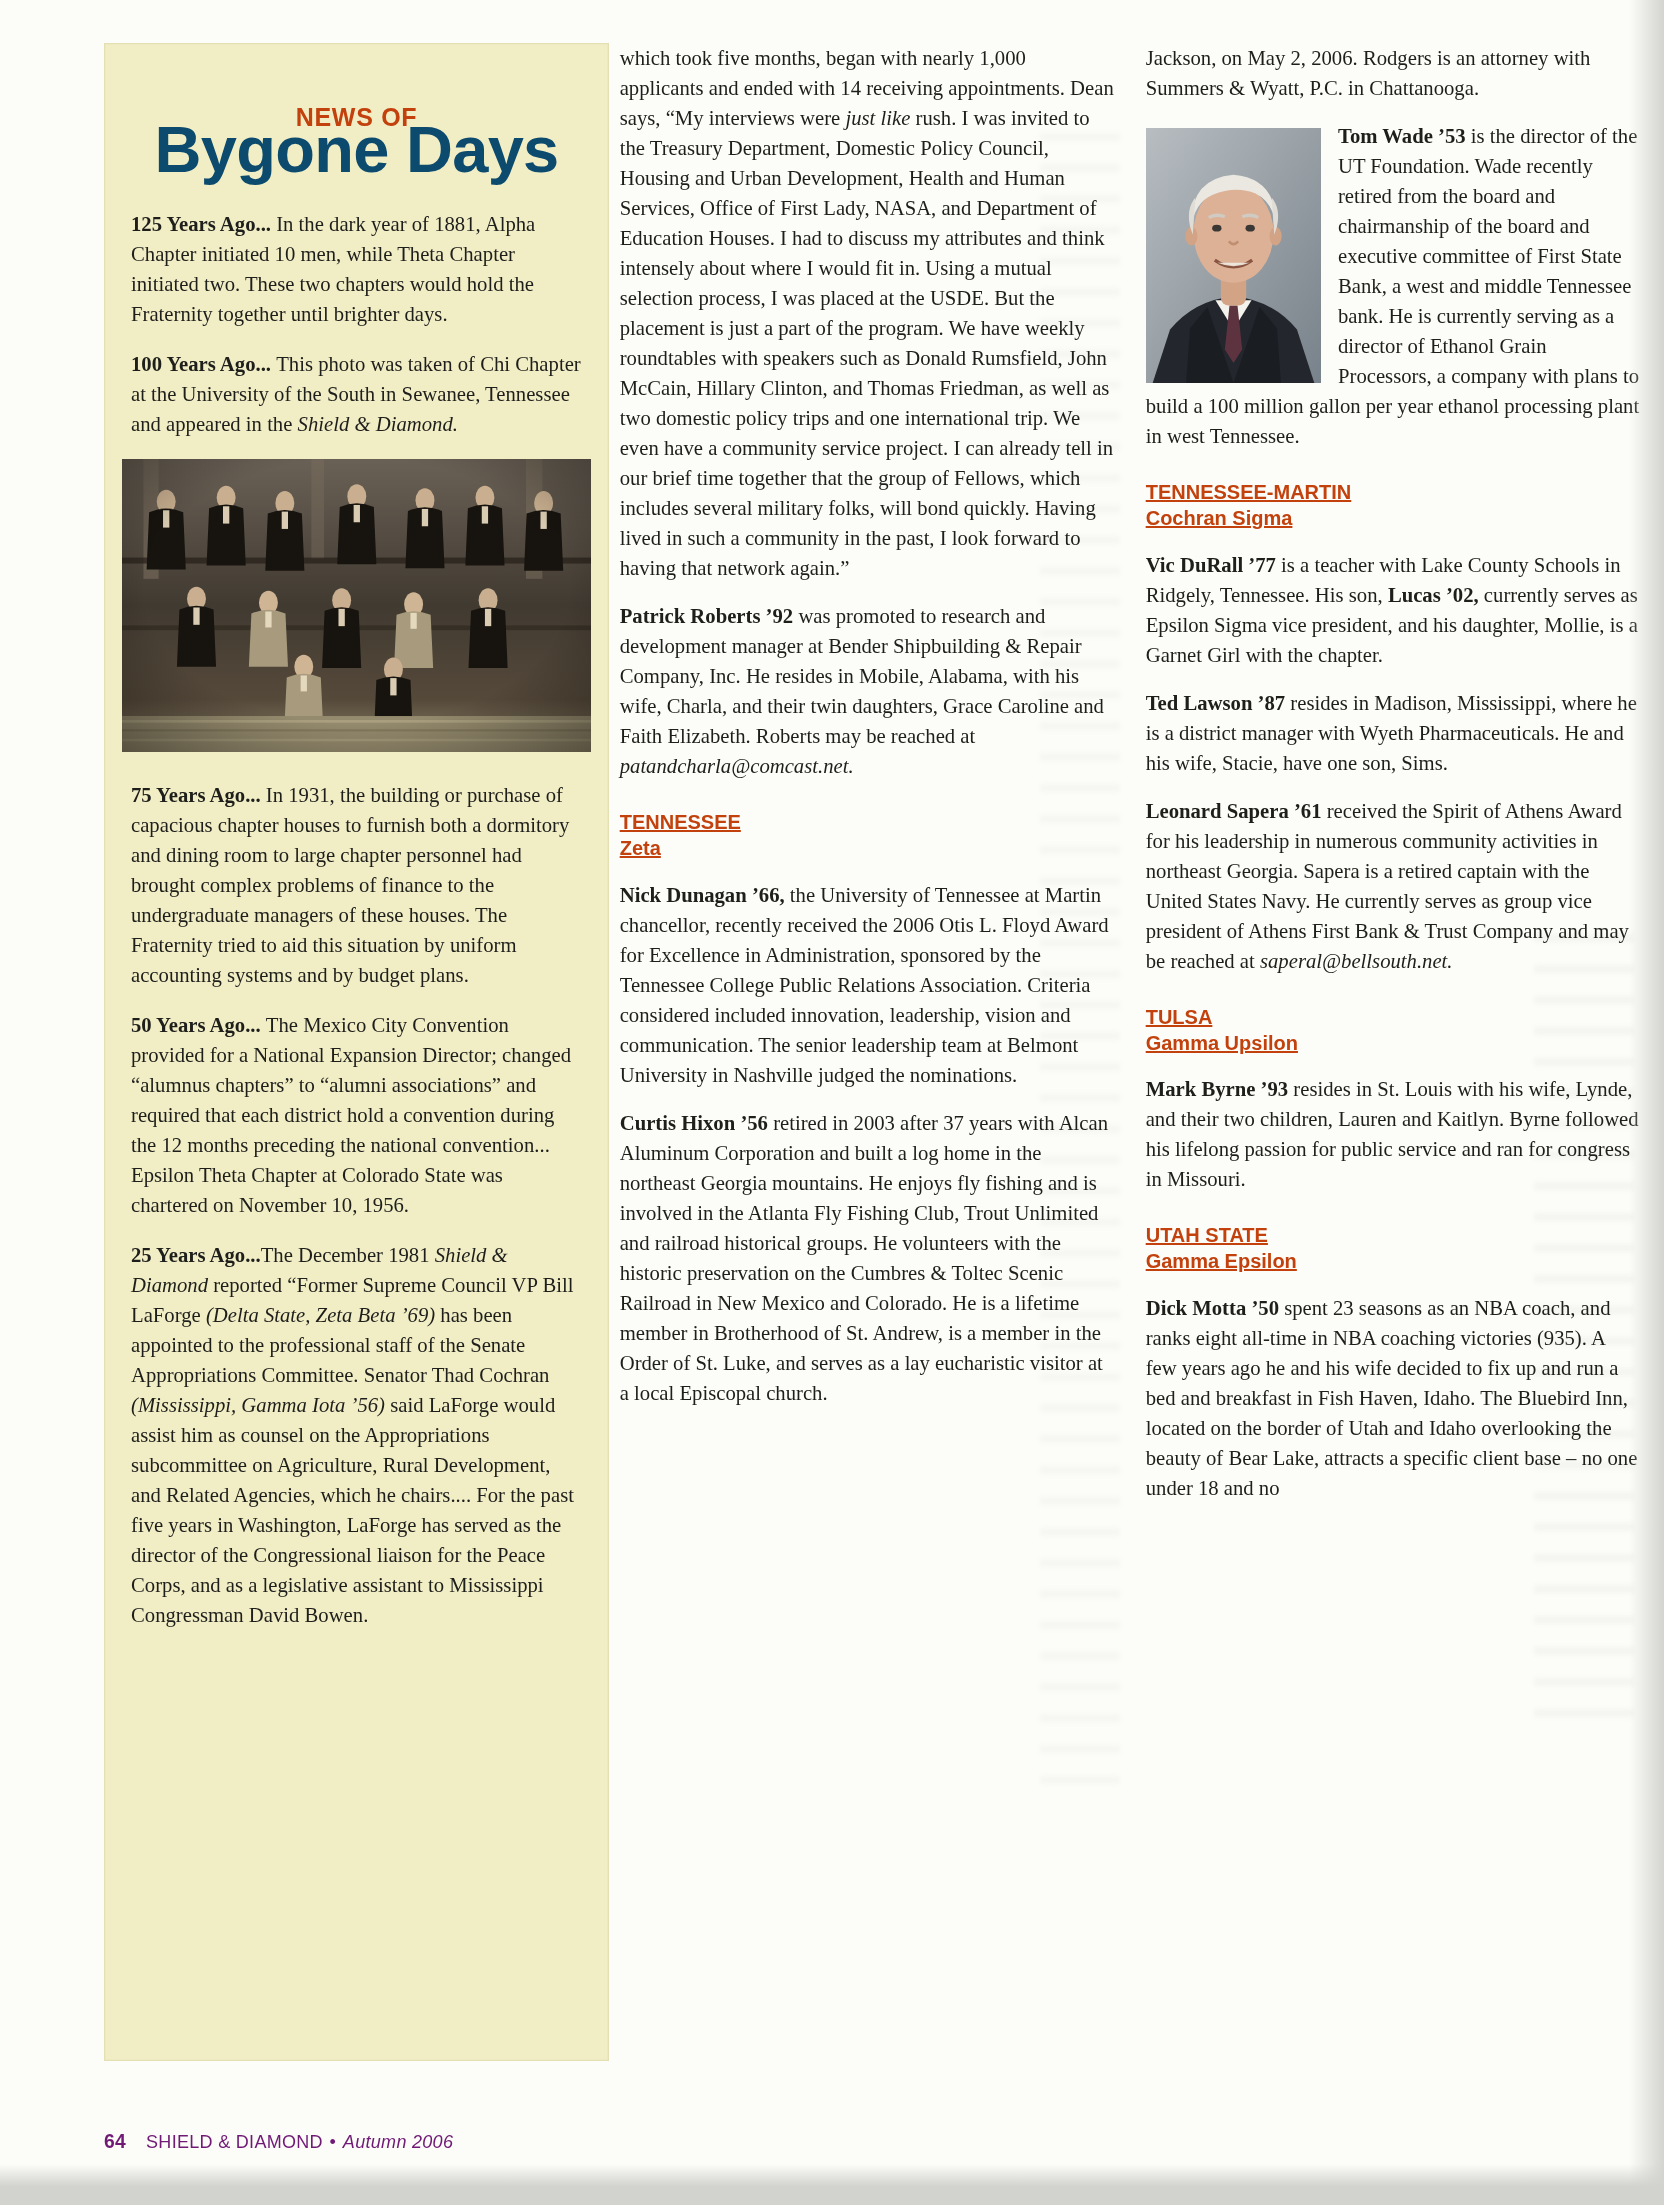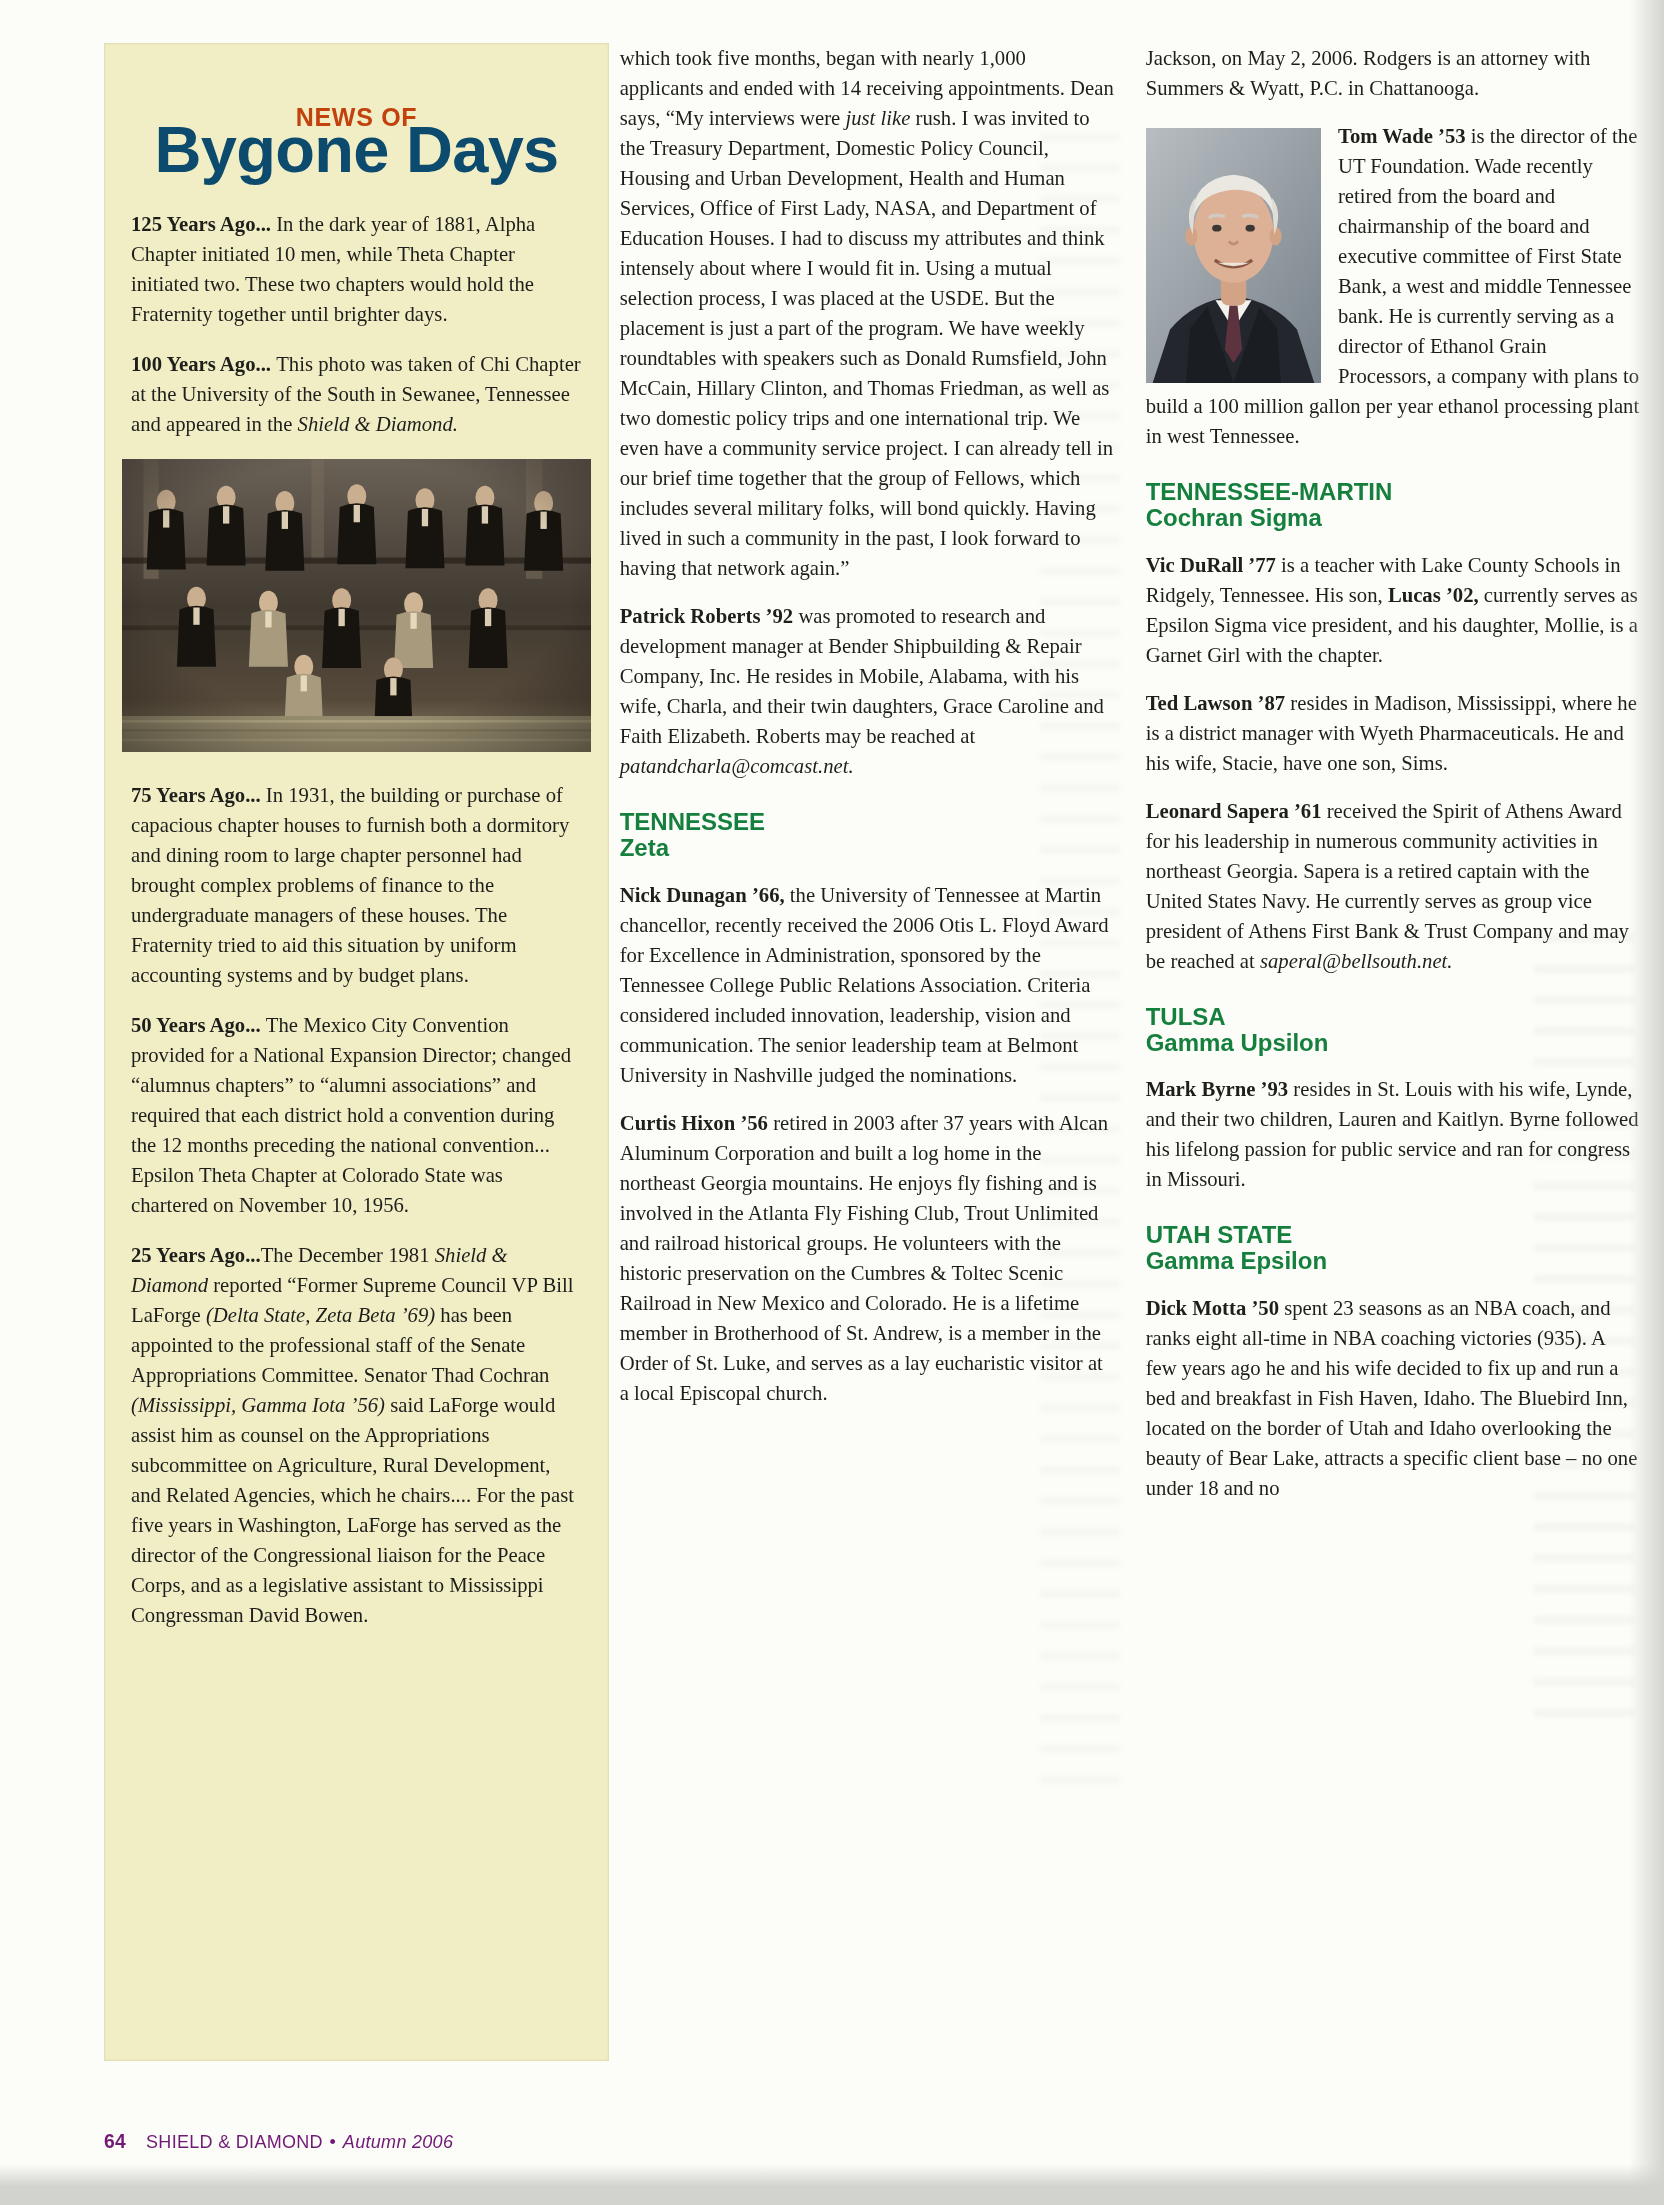--- a/index.html
+++ b/index.html
@@ -56,22 +56,22 @@
   
   .col { font-size: 20.7px; line-height: 30px; }
   .col-mid   { width: 495px; margin-right: 31px; }
   .col-right { width: 495px; }
   .para { margin-bottom: 18px; }
   .seg-b { font-weight: bold; }
   .seg-i { font-style: italic; }
 
   .chap-head {
     font-family: "Liberation Sans", "DejaVu Sans", sans-serif;
-    font-weight: bold; font-size: 24px; line-height: 26px;
-    color: #15803d; margin: 28px 0 18.7px;
+    font-weight: bold; font-size: 20px; line-height: 26px;
+    color: #c2410c; margin: 28px 0 18.7px; text-decoration: underline;
   }
 
   .wade-wrap { margin-bottom: 18px; overflow: visible; }
   .wade-photo { float: left; width: 175px; height: 255px; margin: 6.7px 17.3px 4px 0; line-height:0; }
   .wade-photo svg { width:100%; height:100%; display:block; }
 
   
   .footer {
     position: absolute; left: 104px; top: 2131px;
     font-family: "Liberation Sans", "DejaVu Sans", sans-serif;

